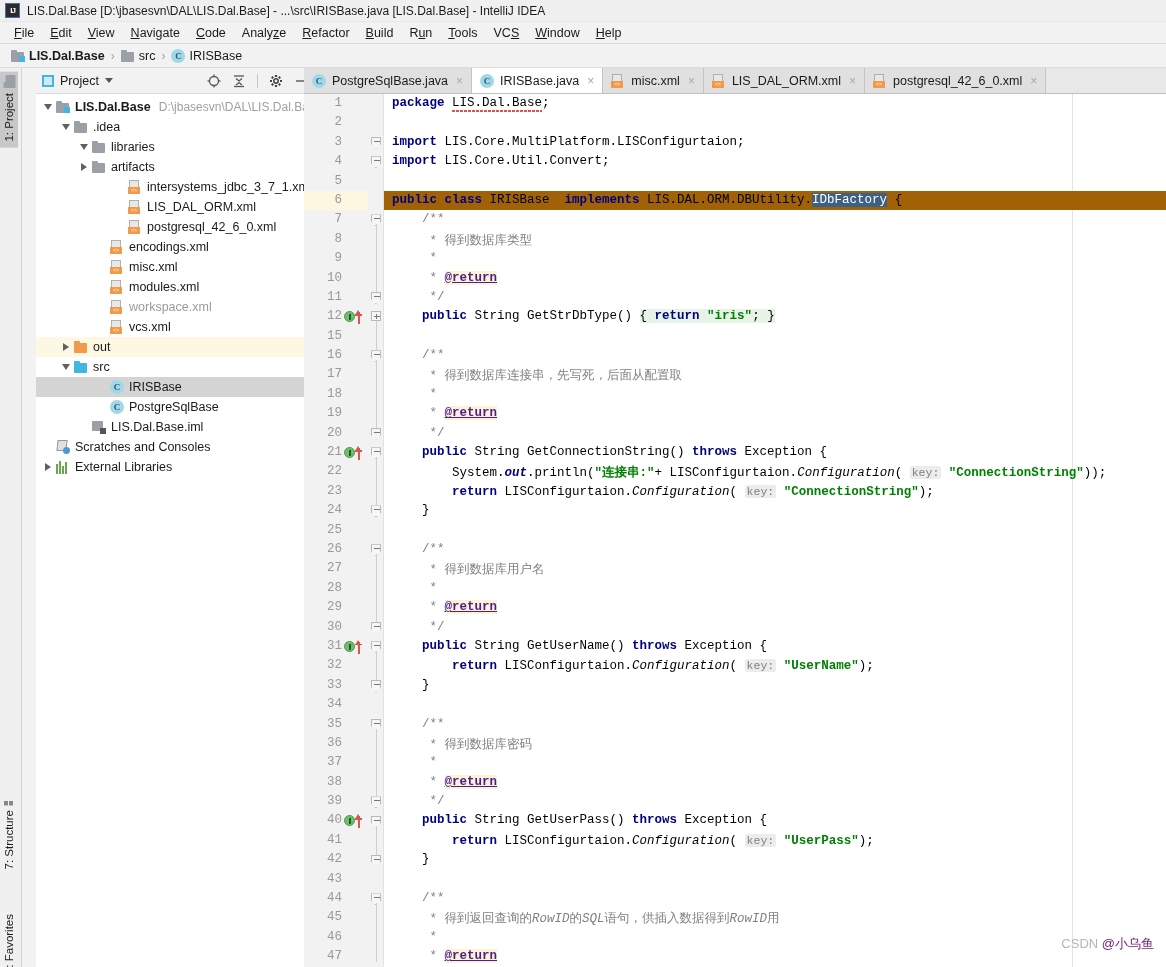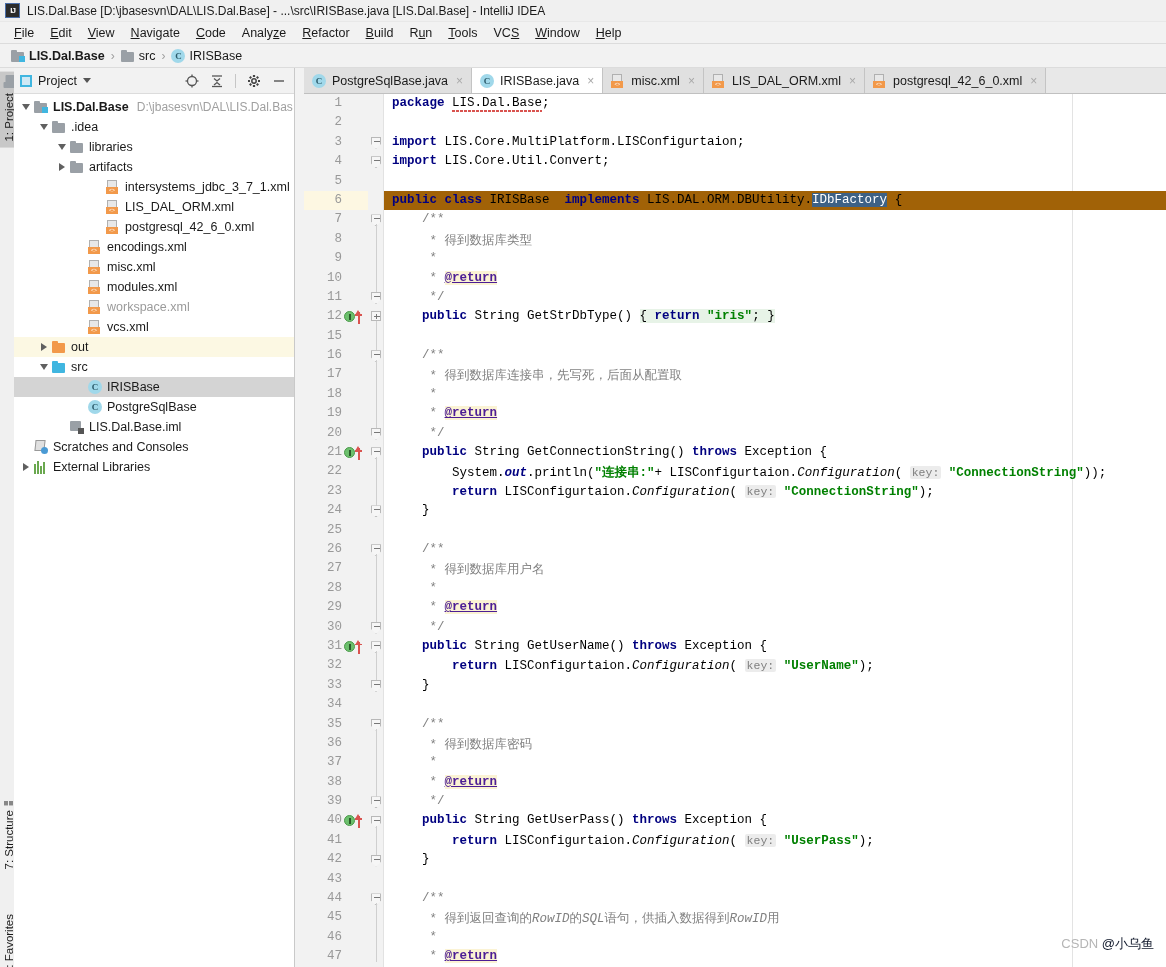--- a/index.html
+++ b/index.html
@@ -124,21 +124,21 @@
     display: flex;
     align-items: center;
     gap: 5px;
   }
   .vtab.active { background: #c8c8c8; }
   .vtab .vic { transform: rotate(90deg); }
 
   
   .project-panel {
     position: absolute;
-    left: 14px; top: 68px;
+    left: 36px; top: 68px;
     width: 281px; height: 899px;
     background: #ffffff;
     border-right: 1px solid #c9c9c9;
     display: flex; flex-direction: column;
   }
   .panel-header {
     height: 26px;
     background: #f2f2f2;
     display: flex; align-items: center;
     padding: 0 6px;
@@ -338,21 +338,21 @@
     padding-bottom: 2px;
   }
   .margin-guide {
     position:absolute; top:0; bottom:0; width:1px; background:#e3e3e3;
   }
   .watermark {
     position:absolute; right:12px; bottom:14px;
     font-size:13px; color:#b5b5b5;
     font-family:"Liberation Sans",sans-serif;
   }
-  .watermark .at { color:#0f172a; }
+  .watermark .at { color:#701a75; }
 </style>
 </head>
 <body>
 
 <div id="app">
 
   <div class="titlebar">
     <div class="app-logo">IJ</div>
     <div class="title-text">LIS.Dal.Base [D:\jbasesvn\DAL\LIS.Dal.Base] - ...\src\IRISBase.java [LIS.Dal.Base] - IntelliJ IDEA</div>
   </div>

